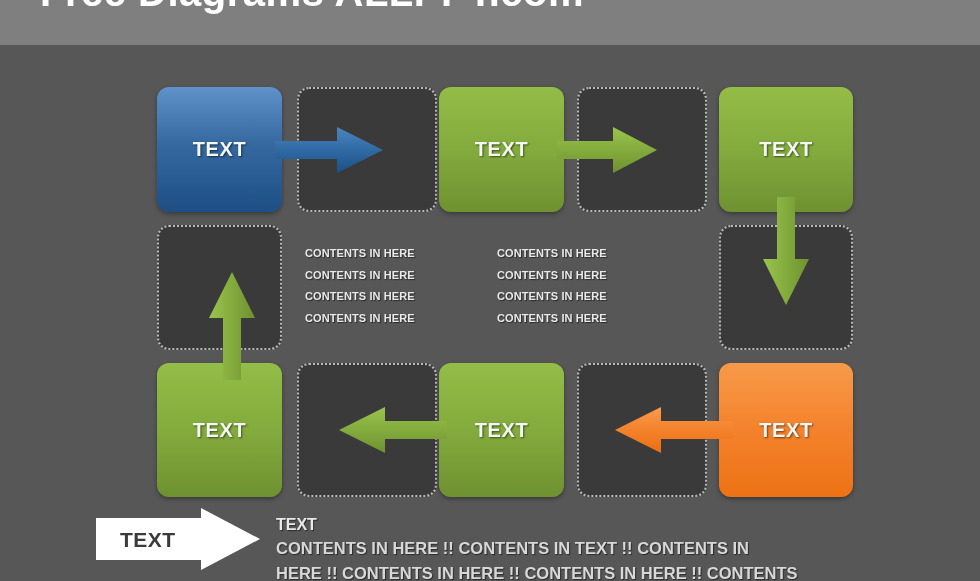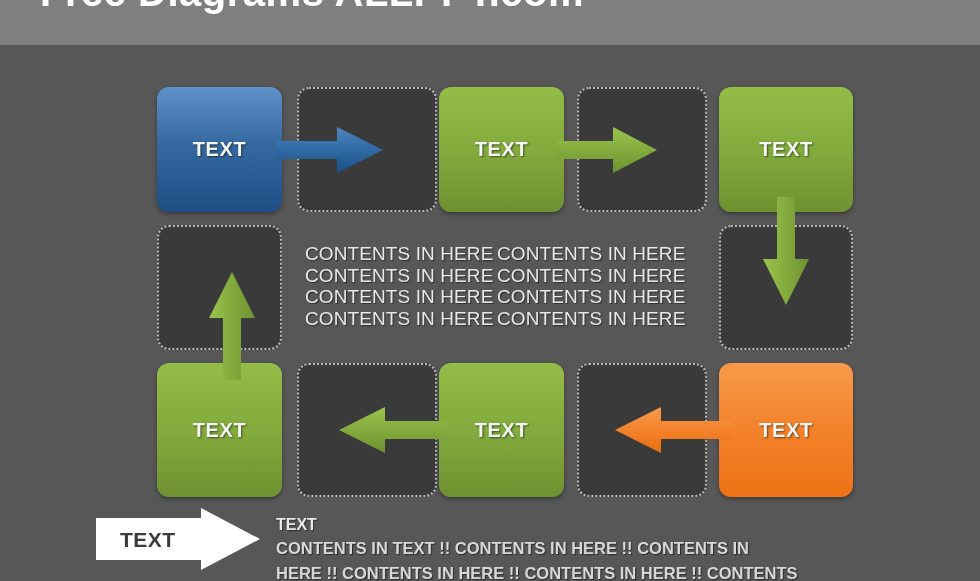--- a/index.html
+++ b/index.html
@@ -46,21 +46,21 @@
   }
   
   .arrow{position:absolute;}
   .arrow svg{display:block;overflow:visible;}
   
   #contents-block{
     position:absolute;left:305px;top:243px;
     width:395px;
   }
   #contents-block .cline{
-    font-size:19px;font-weight:normal;color:#e9e9e9;
+    font-size:11px;font-weight:bold;color:#e9e9e9;
     letter-spacing:.1px;line-height:21.5px;white-space:nowrap;
     text-shadow:1px 1px 1px rgba(0,0,0,.5);
   }
   #contents-block .cline span{display:inline-block;width:192px;}
   
   #bottom-arrow{
     position:absolute;left:96px;top:508px;
     width:164px;height:62px;
   }
   #bottom-arrow .bodyrect{
@@ -211,15 +211,15 @@
 </div>
 
 <div id="bottom-arrow">
   <div class="bodyrect"></div>
   <div class="head"></div>
   <div class="lbl">TEXT</div>
 </div>
 
 <div id="bottom-text">
   <div class="head-lbl">TEXT</div>
-  <div class="body-line">CONTENTS IN TEXT !! CONTENTS IN HERE !! CONTENTS IN</div>
+  <div class="body-line">CONTENTS IN HERE !! CONTENTS IN TEXT !! CONTENTS IN</div>
   <div class="body-line">HERE !! CONTENTS IN HERE !! CONTENTS IN HERE !! CONTENTS</div>
 </div>
 
 </body></html>

